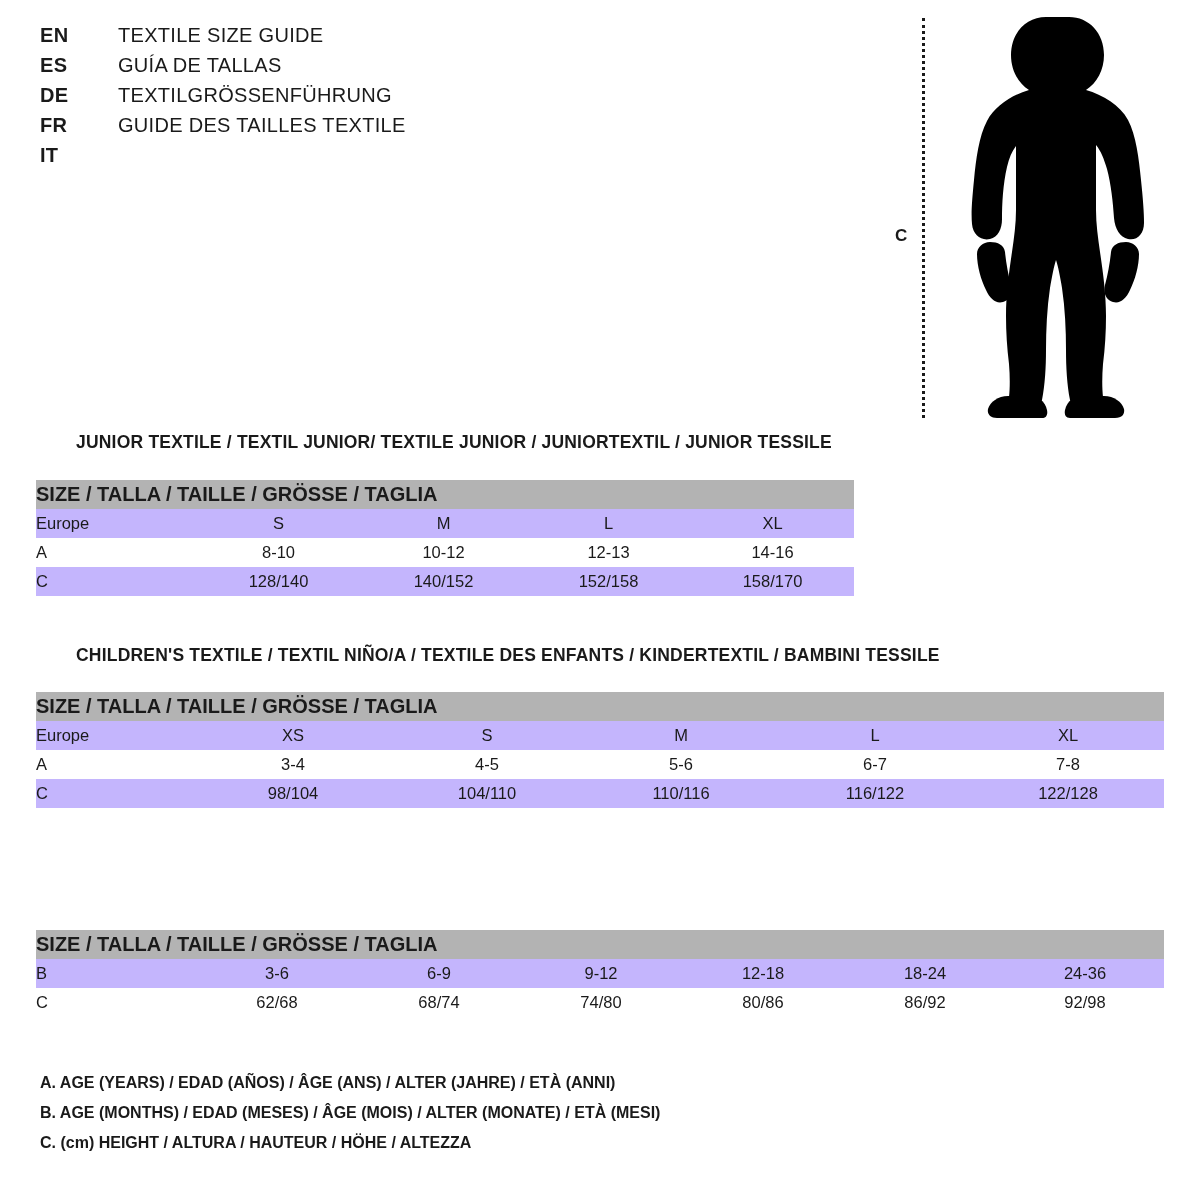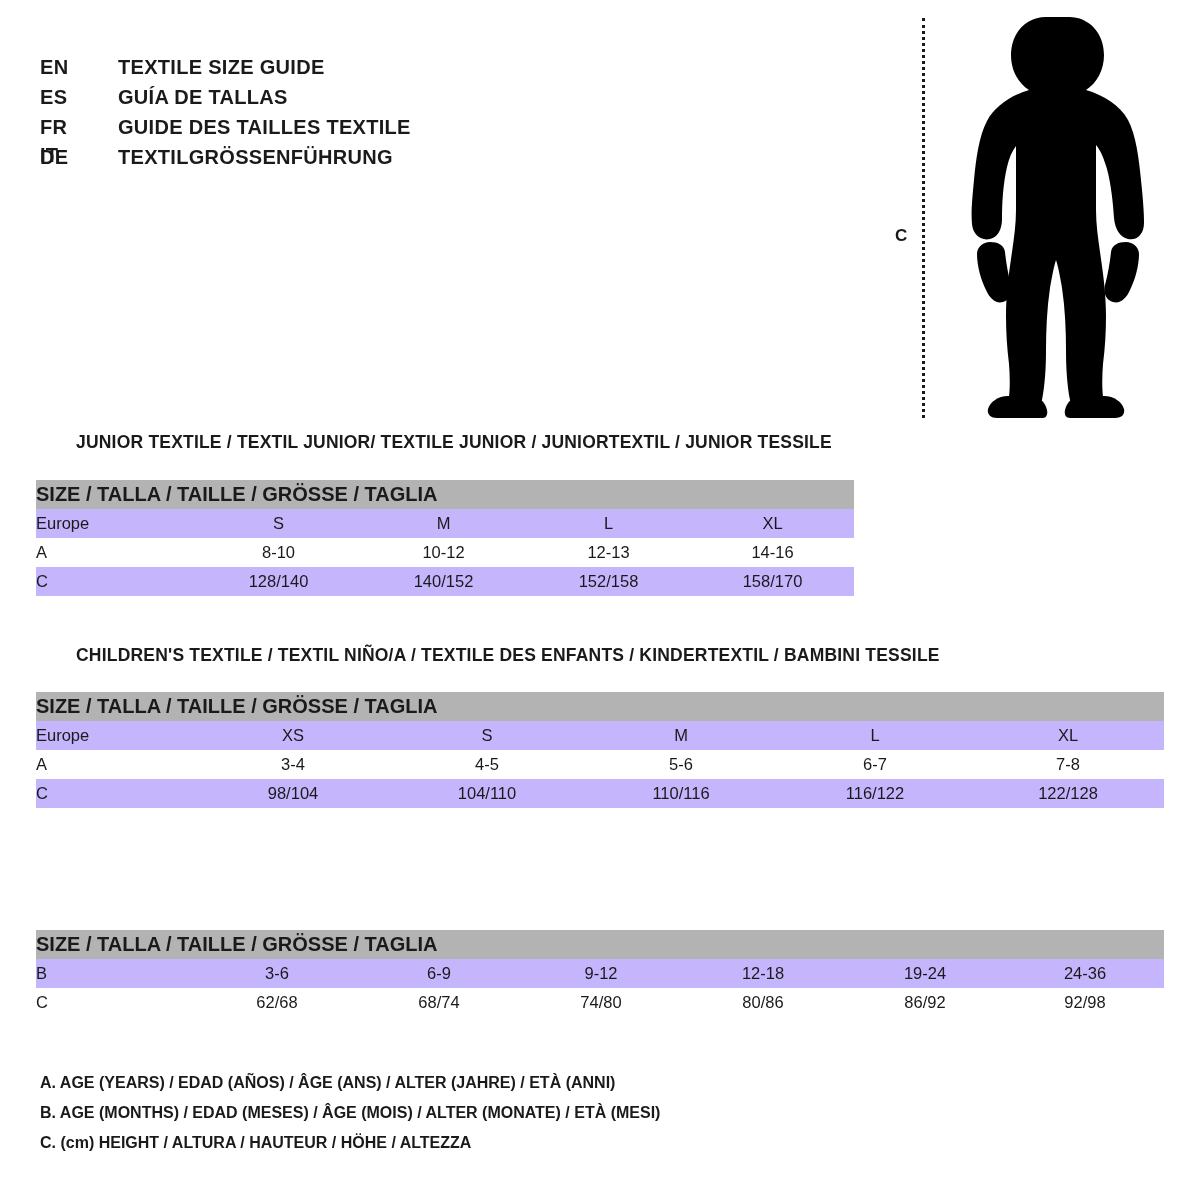--- a/index.html
+++ b/index.html
@@ -37,22 +37,21 @@
     font-weight: bold;
     font-size: 20px;
     letter-spacing: 0.3px;
   }
   .lang-code {
     width: 78px;
     flex: 0 0 78px;
     font-weight: bold;
   }
   .lang-text {
-    font-weight: bold;
-    margin-top: 32px;
+    font-weight: normal;
   }
 
   
   .figure-area {
     position: absolute;
     right: 55px;
     top: 8px;
     width: 250px;
     height: 410px;
   }
@@ -141,26 +140,26 @@
   <div class="lang-block">
     <div class="lang-row">
       <span class="lang-code">EN</span>
       <span class="lang-text">TEXTILE SIZE GUIDE</span>
     </div>
     <div class="lang-row">
       <span class="lang-code">ES</span>
       <span class="lang-text">GUÍA DE TALLAS</span>
     </div>
     <div class="lang-row">
+      <span class="lang-code">DE</span>
+      <span class="lang-text">TEXTILGRÖSSENFÜHRUNG</span>
+    </div>
+    <div class="lang-row">
       <span class="lang-code">FR</span>
       <span class="lang-text">GUIDE DES TAILLES TEXTILE</span>
-    </div>
-    <div class="lang-row">
-      <span class="lang-code">DE</span>
-      <span class="lang-text">TEXTILGRÖSSENFÜHRUNG</span>
     </div>
     <div class="lang-row">
       <span class="lang-code">IT</span>
     </div>
   </div>
 
   <div class="figure-area">
     <span class="figure-label">C</span>
     <div class="dash-line"></div>
     <svg class="silhouette" viewBox="0 0 195 405">
@@ -303,21 +302,21 @@
     <tbody>
         <tr class="hdr-row">
       <td colspan="7">SIZE / TALLA / TAILLE / GRÖSSE / TAGLIA</td>
     </tr>
     <tr class="row-shade">
       <td class="cell-label" style="width:160px;">B</td>
       <td class="cell-val" style="width:162px;">3-6</td>
       <td class="cell-val" style="width:162px;">6-9</td>
       <td class="cell-val" style="width:162px;">9-12</td>
       <td class="cell-val" style="width:162px;">12-18</td>
-      <td class="cell-val" style="width:162px;">19-24</td>
+      <td class="cell-val" style="width:162px;">18-24</td>
       <td class="cell-val" style="width:158px;">24-36</td>
     </tr>
     <tr class="row-light">
       <td class="cell-label">C</td>
       <td class="cell-val">62/68</td>
       <td class="cell-val">68/74</td>
       <td class="cell-val">74/80</td>
       <td class="cell-val">80/86</td>
       <td class="cell-val">86/92</td>
       <td class="cell-val">92/98</td>

